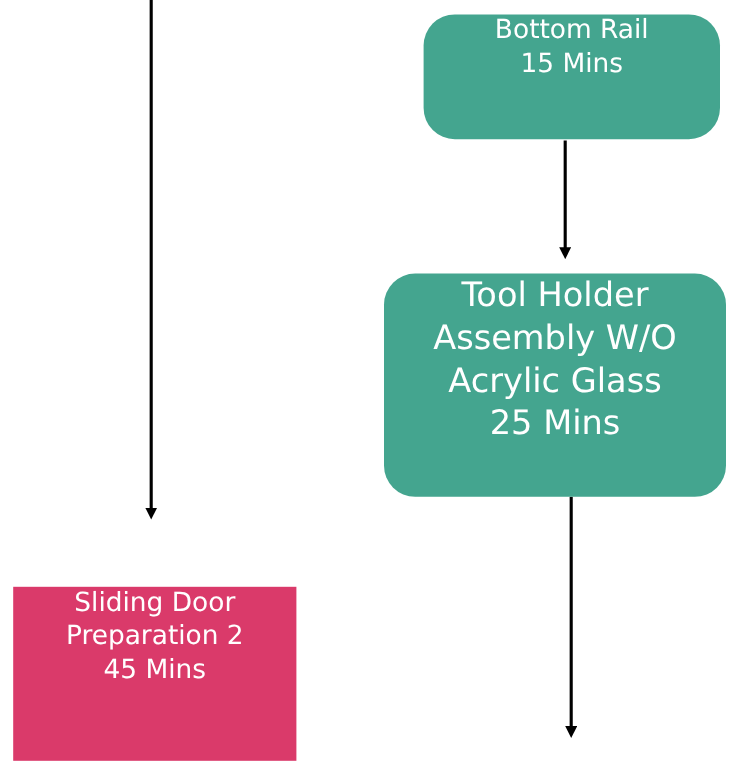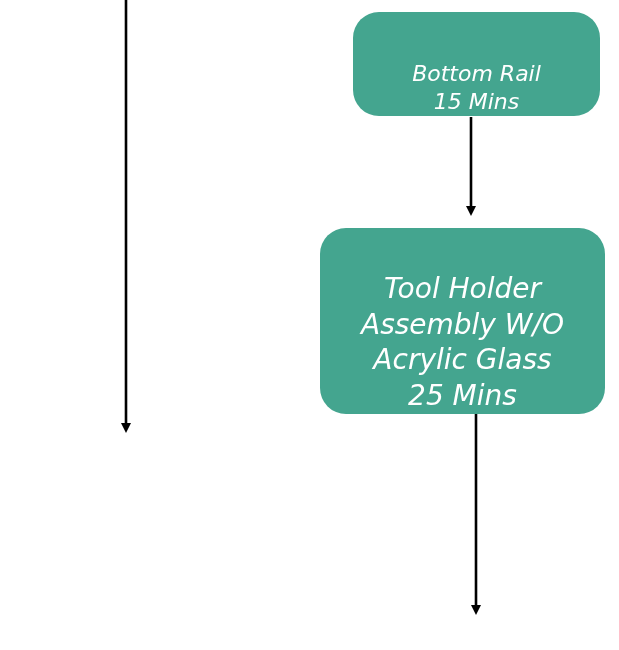--- a/index.html
+++ b/index.html
@@ -12,27 +12,26 @@
     width: 619px;
     height: 650px;
     background: #ffffff;
     overflow: hidden;
     font-family: "DejaVu Sans", sans-serif;
   }
   .node {
     position: absolute;
     box-sizing: border-box;
     display: flex;
-    align-items: flex-end;
+    align-items: flex-start;
     justify-content: center;
     text-align: center;
     color: #ffffff;
     line-height: 1.28;
     white-space: pre-line;
-    font-style: italic;
   }
   .node-rounded {
     border-radius: 26px;
   }
   .node-label {
     display: block;
     width: 100%;
     white-space: pre-line;
   }
   .edge-svg {
@@ -66,14 +65,19 @@
 15 Mins</span>
   </div>
 
   <div class="node node-rounded" style="left:320px; top:228px; width:285px; height:186px; background:#44a58f; font-size:28px;">
     <span class="node-label">Tool Holder
 Assembly W/O
 Acrylic Glass
 25 Mins</span>
   </div>
 
+  <div class="node" style="left:11px; top:489px; width:236px; height:145px; background:#da3a6a; font-size:22px;">
+    <span class="node-label">Sliding Door
+Preparation 2
+45 Mins</span>
+  </div>
 
 </div>
 
 </body></html>

